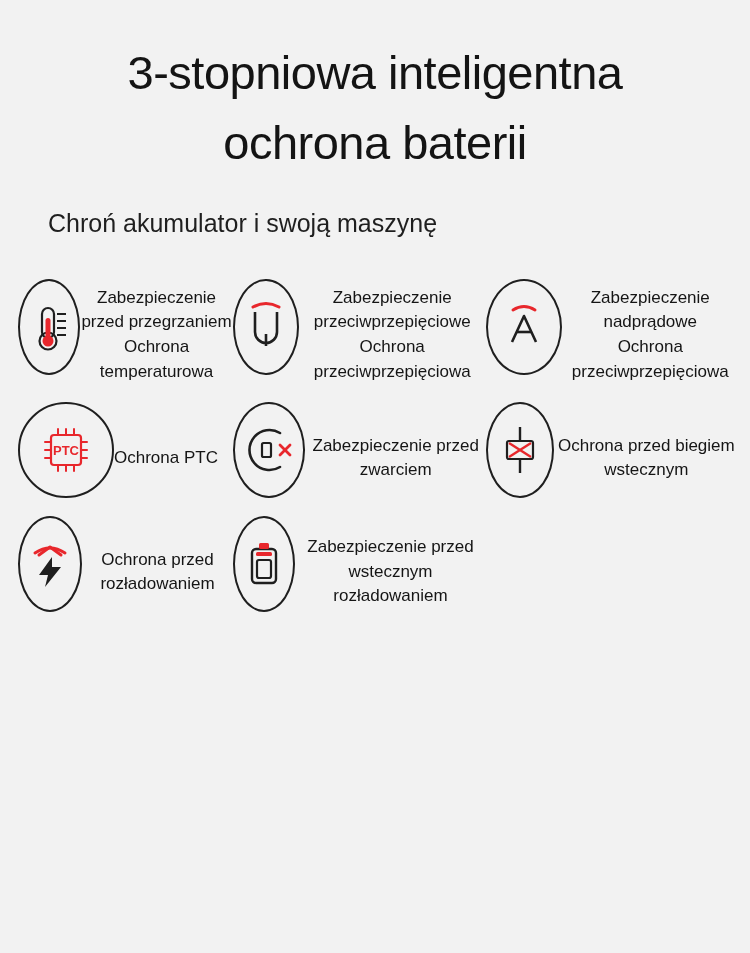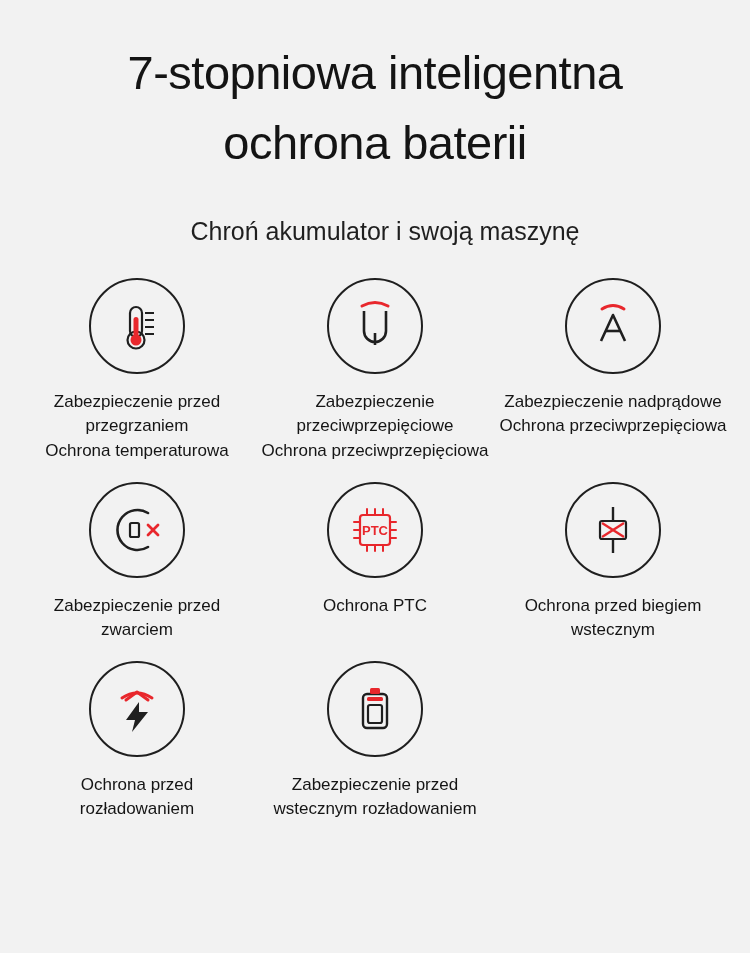--- a/index.html
+++ b/index.html
@@ -25,39 +25,39 @@
     text-align: center;
     font-size: 47px;
     line-height: 1.48;
     font-weight: 400;
     color: #141414;
     letter-spacing: -0.5px;
     margin: 0;
     padding: 38px 40px 0 40px;
   }
   .subheading {
-    text-align: center;
+    text-align: left;
     font-size: 25px;
     line-height: 1.3;
     font-weight: 400;
     color: #1f1f1f;
-    margin: 16px;
+    margin: 8px;
     padding: 22px 20px 0 40px;
   }
   .grid {
     margin-top: 30px;
     display: grid;
     grid-template-columns: repeat(3, 1fr);
     row-gap: 18px;
     column-gap: 0;
     padding: 0 18px;
   }
   .cell {
     display: flex;
-    flex-direction: column;
+    flex-direction: row;
     align-items: center;
   }
   .icon-wrap {
     width: 96px;
     height: 96px;
     border-radius: 50%;
     border: 2px solid #1f1f1f;
     display: flex;
     align-items: center;
     justify-content: center;
@@ -72,21 +72,21 @@
     color: #151515;
     max-width: 230px;
     white-space: pre-line;
   }
 </style>
 </head>
 <body>
 
 <div class="page">
 
-  <h1 class="heading">7-stopniowa inteligentna ochrona baterii</h1>
+  <h1 class="heading">3-stopniowa inteligentna ochrona baterii</h1>
   <p class="subheading">Chroń akumulator i swoją maszynę</p>
 
   <div class="grid">
 
     <div class="cell">
       <div class="icon-wrap">
         <svg width="58" height="58" viewBox="0 0 58 58">
           <rect x="22" y="10" width="12" height="30" rx="6" fill="none" stroke="#1f1f1f" stroke-width="2.2"></rect>
           <circle cx="28" cy="43" r="8.5" fill="none" stroke="#1f1f1f" stroke-width="2.2"></circle>
           <rect x="25.5" y="20" width="5" height="20" rx="2.5" fill="#e8272c"></rect>
@@ -116,32 +116,20 @@
     <div class="cell">
       <div class="icon-wrap">
         <svg width="58" height="58" viewBox="0 0 58 58">
           <path d="M18 12 Q29 5 40 12" fill="none" stroke="#e8272c" stroke-width="3" stroke-linecap="round"></path>
           <path d="M17 44 L29 18 L41 44" fill="none" stroke="#1f1f1f" stroke-width="2.6" stroke-linejoin="round"></path>
           <line x1="22" y1="34" x2="36" y2="34" stroke="#1f1f1f" stroke-width="2.6"></line>
         </svg>
       </div>
       <div class="caption">Zabezpieczenie nadprądowe
 Ochrona przeciwprzepięciowa</div>
-    </div>
-
-    <div class="cell row2">
-      <div class="icon-wrap">
-        <svg width="58" height="58" viewBox="0 0 58 58">
-          <path d="M40 12 A20 20 0 1 0 40 46" fill="none" stroke="#1f1f1f" stroke-width="2.6" stroke-linecap="round"></path>
-          <rect x="22" y="22" width="9" height="14" rx="1.5" fill="none" stroke="#1f1f1f" stroke-width="2.2"></rect>
-          <line x1="40" y1="24" x2="50" y2="34" stroke="#e8272c" stroke-width="2.8" stroke-linecap="round"></line>
-          <line x1="50" y1="24" x2="40" y2="34" stroke="#e8272c" stroke-width="2.8" stroke-linecap="round"></line>
-        </svg>
-      </div>
-      <div class="caption">Zabezpieczenie przed zwarciem</div>
     </div>
 
     <div class="cell row2">
       <div class="icon-wrap">
         <svg width="58" height="58" viewBox="0 0 58 58">
           <rect x="14" y="14" width="30" height="30" rx="3" fill="none" stroke="#e8272c" stroke-width="2.2"></rect>
           <g stroke="#e8272c" stroke-width="2" stroke-linecap="round">
             <line x1="21" y1="8" x2="21" y2="14"></line>
             <line x1="29" y1="8" x2="29" y2="14"></line>
             <line x1="37" y1="8" x2="37" y2="14"></line>
@@ -157,20 +145,32 @@
           </g>
           <text x="29" y="34" text-anchor="middle" font-family="Liberation Sans, sans-serif" font-size="13" font-weight="bold" fill="#e8272c">PTC</text>
         </svg>
       </div>
       <div class="caption">Ochrona PTC</div>
     </div>
 
     <div class="cell row2">
       <div class="icon-wrap">
         <svg width="58" height="58" viewBox="0 0 58 58">
+          <path d="M40 12 A20 20 0 1 0 40 46" fill="none" stroke="#1f1f1f" stroke-width="2.6" stroke-linecap="round"></path>
+          <rect x="22" y="22" width="9" height="14" rx="1.5" fill="none" stroke="#1f1f1f" stroke-width="2.2"></rect>
+          <line x1="40" y1="24" x2="50" y2="34" stroke="#e8272c" stroke-width="2.8" stroke-linecap="round"></line>
+          <line x1="50" y1="24" x2="40" y2="34" stroke="#e8272c" stroke-width="2.8" stroke-linecap="round"></line>
+        </svg>
+      </div>
+      <div class="caption">Zabezpieczenie przed zwarciem</div>
+    </div>
+
+    <div class="cell row2">
+      <div class="icon-wrap">
+        <svg width="58" height="58" viewBox="0 0 58 58">
           <rect x="16" y="20" width="26" height="18" rx="2" fill="none" stroke="#1f1f1f" stroke-width="2.2"></rect>
           <line x1="18" y1="22" x2="40" y2="36" stroke="#e8272c" stroke-width="2.4"></line>
           <line x1="40" y1="22" x2="18" y2="36" stroke="#e8272c" stroke-width="2.4"></line>
           <line x1="29" y1="6" x2="29" y2="20" stroke="#1f1f1f" stroke-width="2.4"></line>
           <line x1="29" y1="38" x2="29" y2="52" stroke="#1f1f1f" stroke-width="2.4"></line>
         </svg>
       </div>
       <div class="caption">Ochrona przed biegiem wstecznym</div>
     </div>
 

